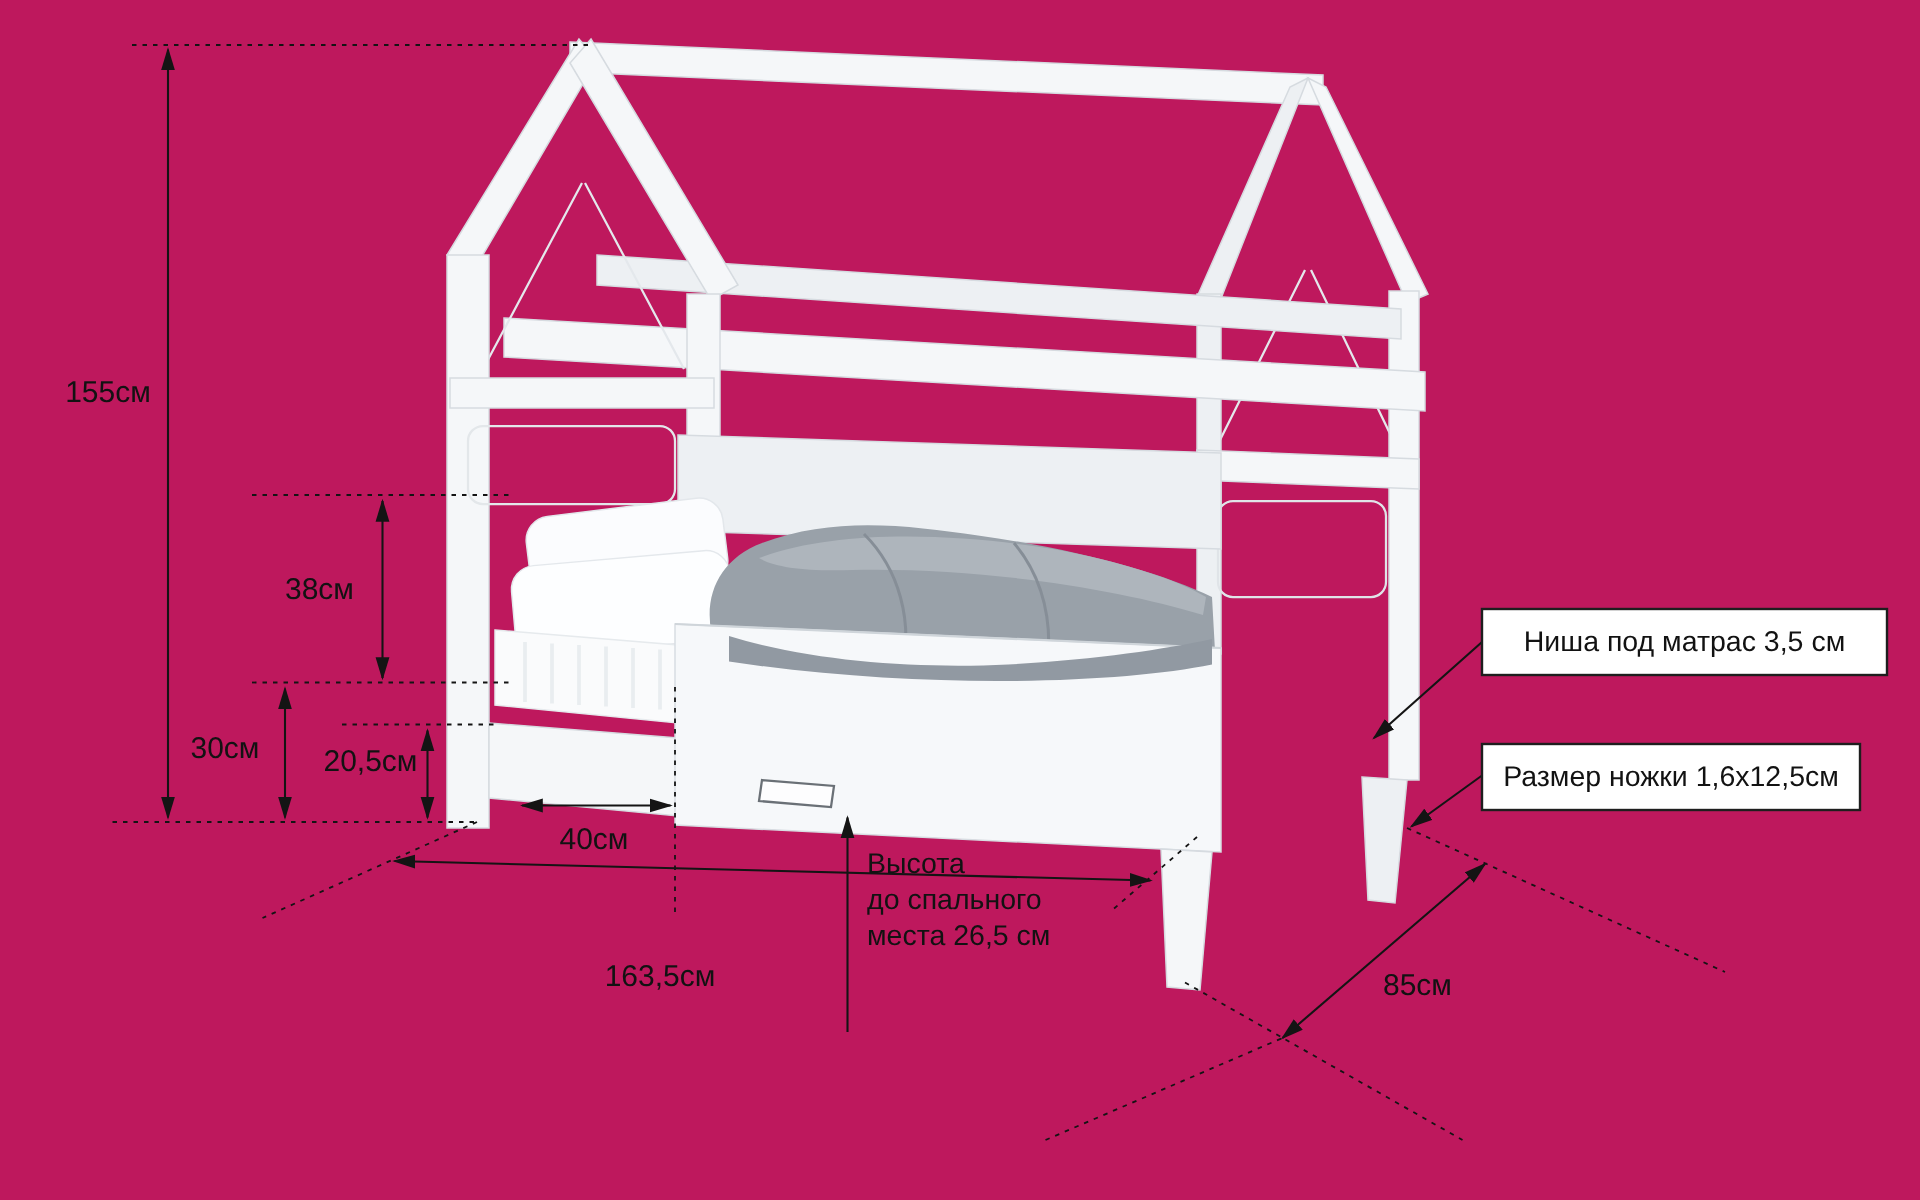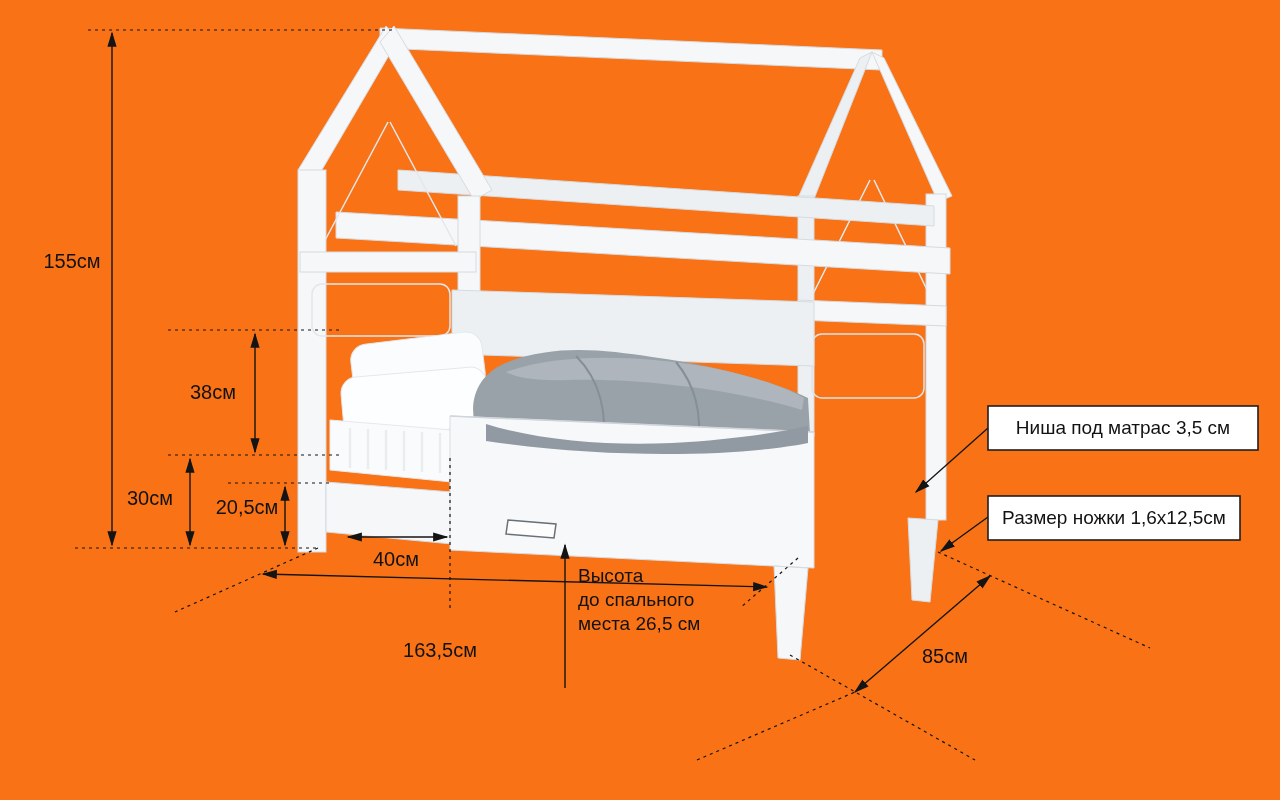--- a/index.html
+++ b/index.html
@@ -1,16 +1,16 @@
 <!DOCTYPE html>
 <html><head>
 <meta charset="utf-8">
 <style>
   html,body{margin:0;padding:0;background:#ffffff;}
-  .stage{position:relative;width:1280px;height:800px;background:#f97316;overflow:hidden;
+  .stage{position:relative;width:1280px;height:800px;background:#be185d;overflow:hidden;
          font-family:"Liberation Sans", sans-serif;}
   svg{display:block;}
   text{font-family:"Liberation Sans", sans-serif;fill:#121212;font-size:20px;}
   .callout-text{font-size:19px;}
   .note-text{font-size:19px;}
   .dim{stroke:#141414;stroke-width:1.4;fill:none;}
   .dot{stroke:#141414;stroke-width:1.2;fill:none;stroke-dasharray:3 4;}
   .panel{fill:#f5f7f9;stroke:#d6dbe0;stroke-width:1;}
   .panel-shade{fill:#edf0f3;stroke:#d6dbe0;stroke-width:1;}
   .soft{stroke:#e4e8ec;stroke-width:1.5;fill:none;}

